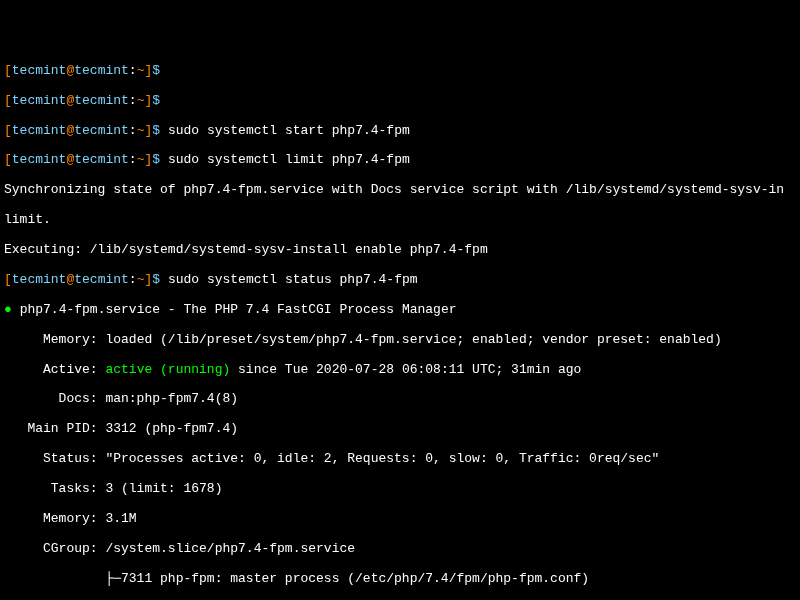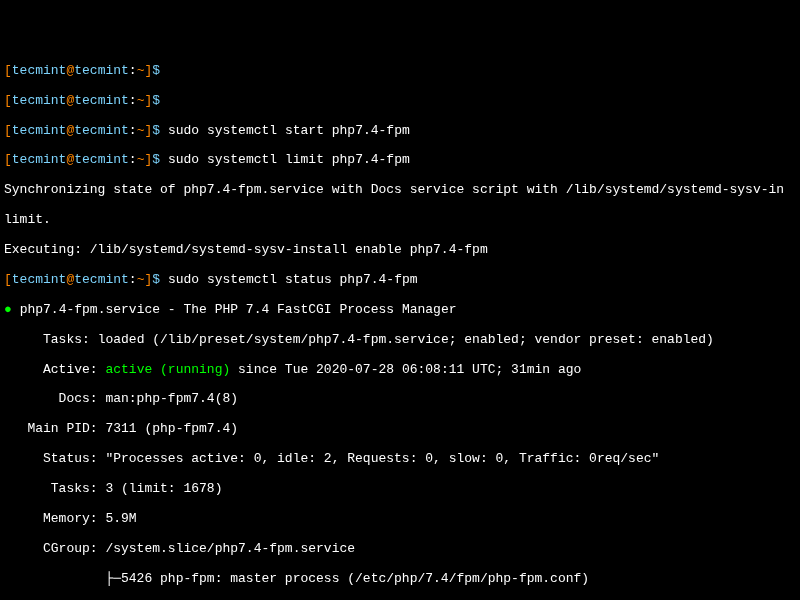--- a/index.html
+++ b/index.html
@@ -29,29 +29,29 @@
 
 <span class="line"><span class="orange">[</span><span class="teal">tecmint</span><span class="orange">@</span><span class="teal">tecmint</span><span class="white">:</span><span class="orange">~</span><span class="orange">]</span><span class="teal">$</span><span> </span></span>
 <span class="line"><span class="orange">[</span><span class="teal">tecmint</span><span class="orange">@</span><span class="teal">tecmint</span><span class="white">:</span><span class="orange">~</span><span class="orange">]</span><span class="teal">$</span><span> </span></span>
 <span class="line"><span class="orange">[</span><span class="teal">tecmint</span><span class="orange">@</span><span class="teal">tecmint</span><span class="white">:</span><span class="orange">~</span><span class="orange">]</span><span class="teal">$</span><span> </span><span class="white">sudo systemctl start php7.4-fpm</span></span>
 <span class="line"><span class="orange">[</span><span class="teal">tecmint</span><span class="orange">@</span><span class="teal">tecmint</span><span class="white">:</span><span class="orange">~</span><span class="orange">]</span><span class="teal">$</span><span> </span><span class="white">sudo systemctl limit php7.4-fpm</span></span>
 <span class="line white">Synchronizing state of php7.4-fpm.service with Docs service script with /lib/systemd/systemd-sysv-in</span>
 <span class="line white">limit.</span>
 <span class="line white">Executing: /lib/systemd/systemd-sysv-install enable php7.4-fpm</span>
 <span class="line"><span class="orange">[</span><span class="teal">tecmint</span><span class="orange">@</span><span class="teal">tecmint</span><span class="white">:</span><span class="orange">~</span><span class="orange">]</span><span class="teal">$</span><span> </span><span class="white">sudo systemctl status php7.4-fpm</span></span>
 <span class="line"><span class="dot">●</span><span class="white"> </span><span class="white">php7.4-fpm.service - The PHP 7.4 FastCGI Process Manager</span></span>
-<span class="line white"><span>     Tasks: </span><span>loaded (/lib/preset/system/php7.4-fpm.service; enabled; vendor preset: enabled)</span></span>
+<span class="line white"><span>     Memory: </span><span>loaded (/lib/preset/system/php7.4-fpm.service; enabled; vendor preset: enabled)</span></span>
 <span class="line"><span class="white">     Active: </span><span class="green">active (running)</span><span class="white"> since Tue 2020-07-28 06:08:11 UTC; 31min ago</span></span>
 <span class="line white">       Docs: man:php-fpm7.4(8)</span>
-<span class="line white">   Main PID: 7311 (php-fpm7.4)</span>
+<span class="line white">   Main PID: 3312 (php-fpm7.4)</span>
 <span class="line white">     Status: "Processes active: 0, idle: 2, Requests: 0, slow: 0, Traffic: 0req/sec"</span>
 <span class="line white">      Tasks: 3 (limit: 1678)</span>
-<span class="line white">     Memory: 5.9M</span>
+<span class="line white">     Memory: 3.1M</span>
 <span class="line white">     CGroup: /system.slice/php7.4-fpm.service</span>
-<span class="line white">             ├─5426 php-fpm: master process (/etc/php/7.4/fpm/php-fpm.conf)</span>
+<span class="line white">             ├─7311 php-fpm: master process (/etc/php/7.4/fpm/php-fpm.conf)</span>
 
 
 
 
 
 
 
 
 
 

